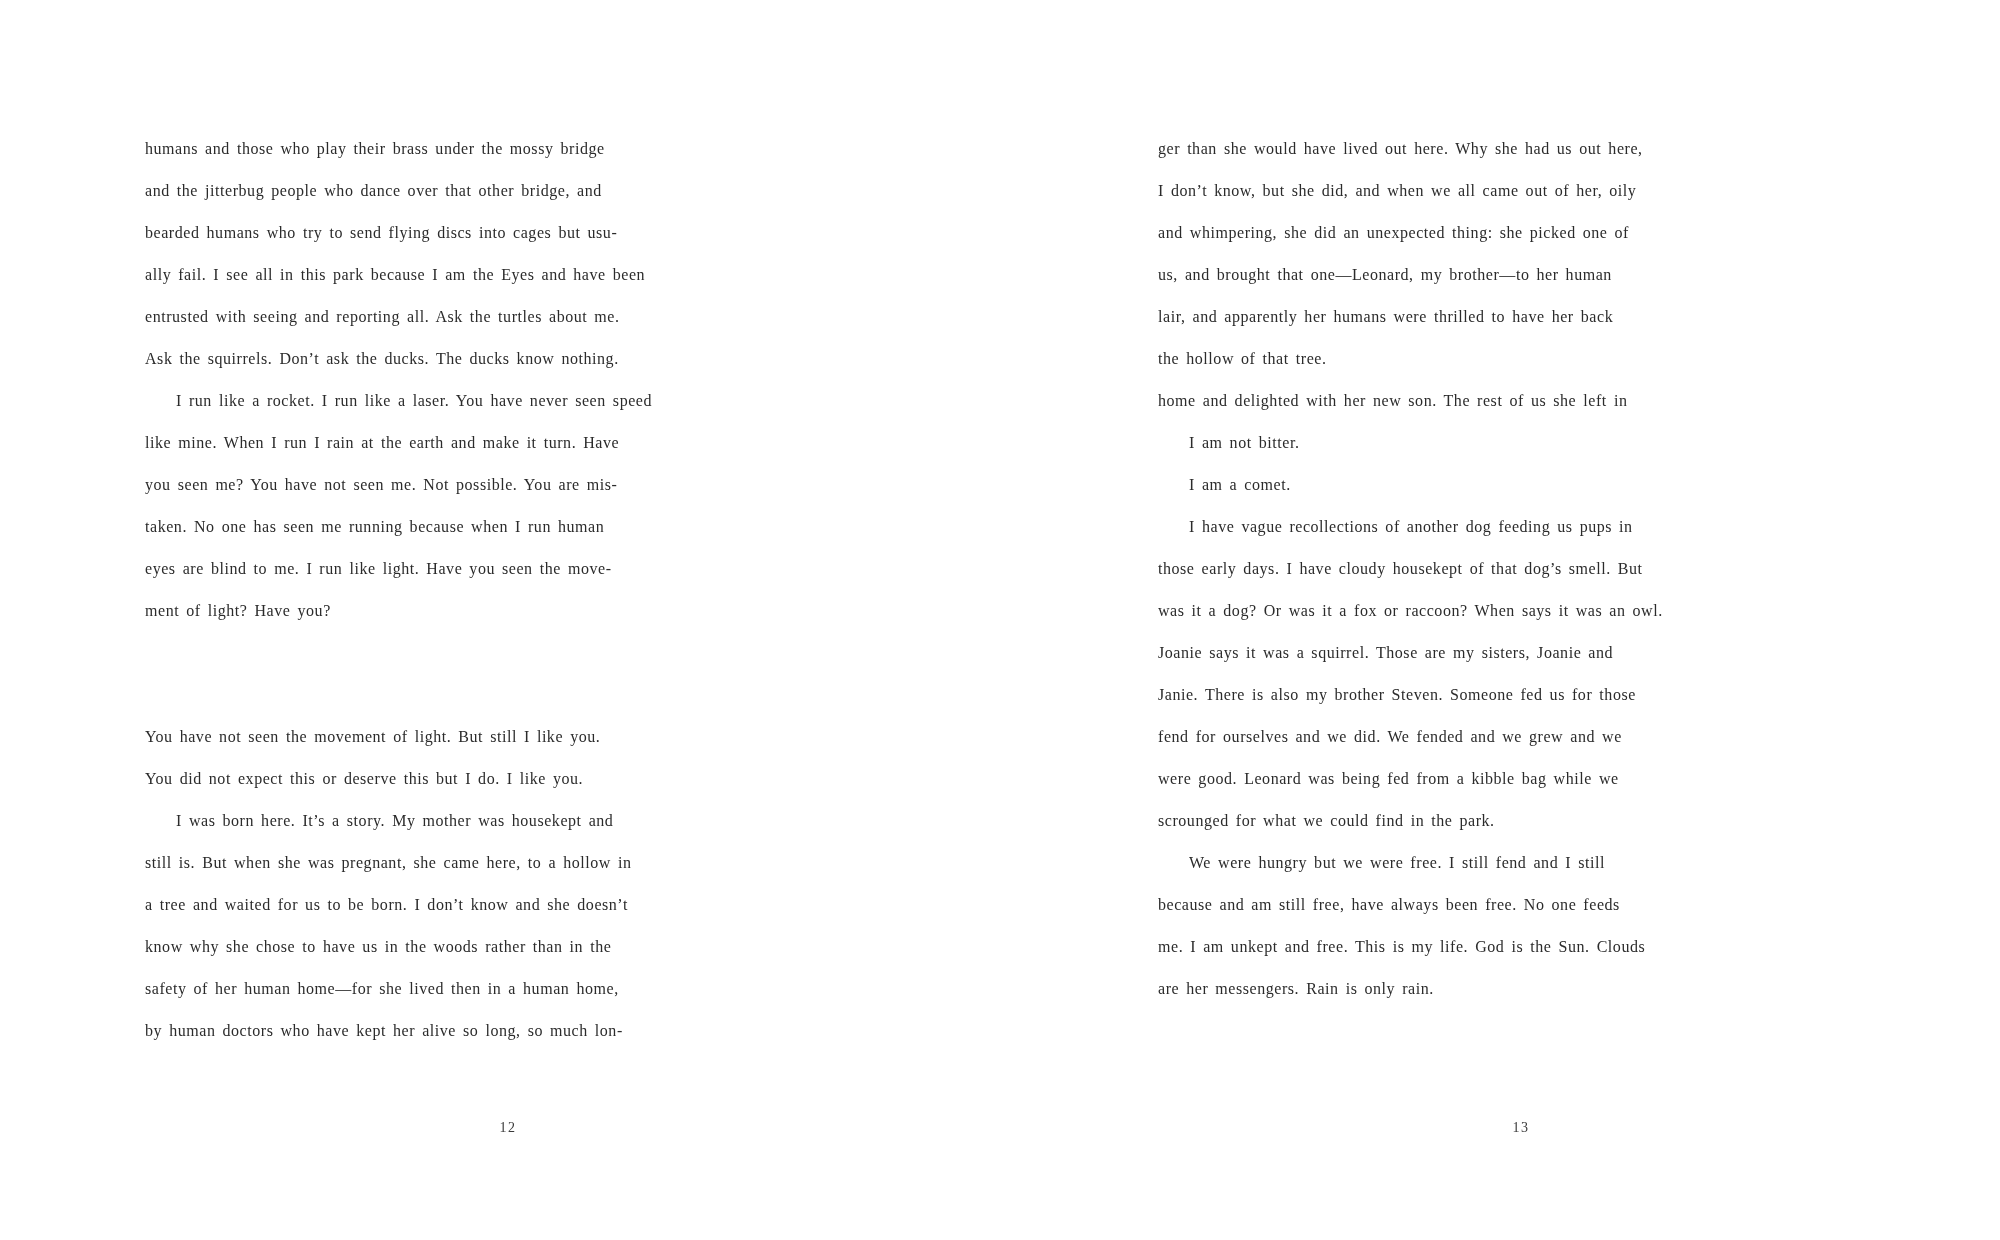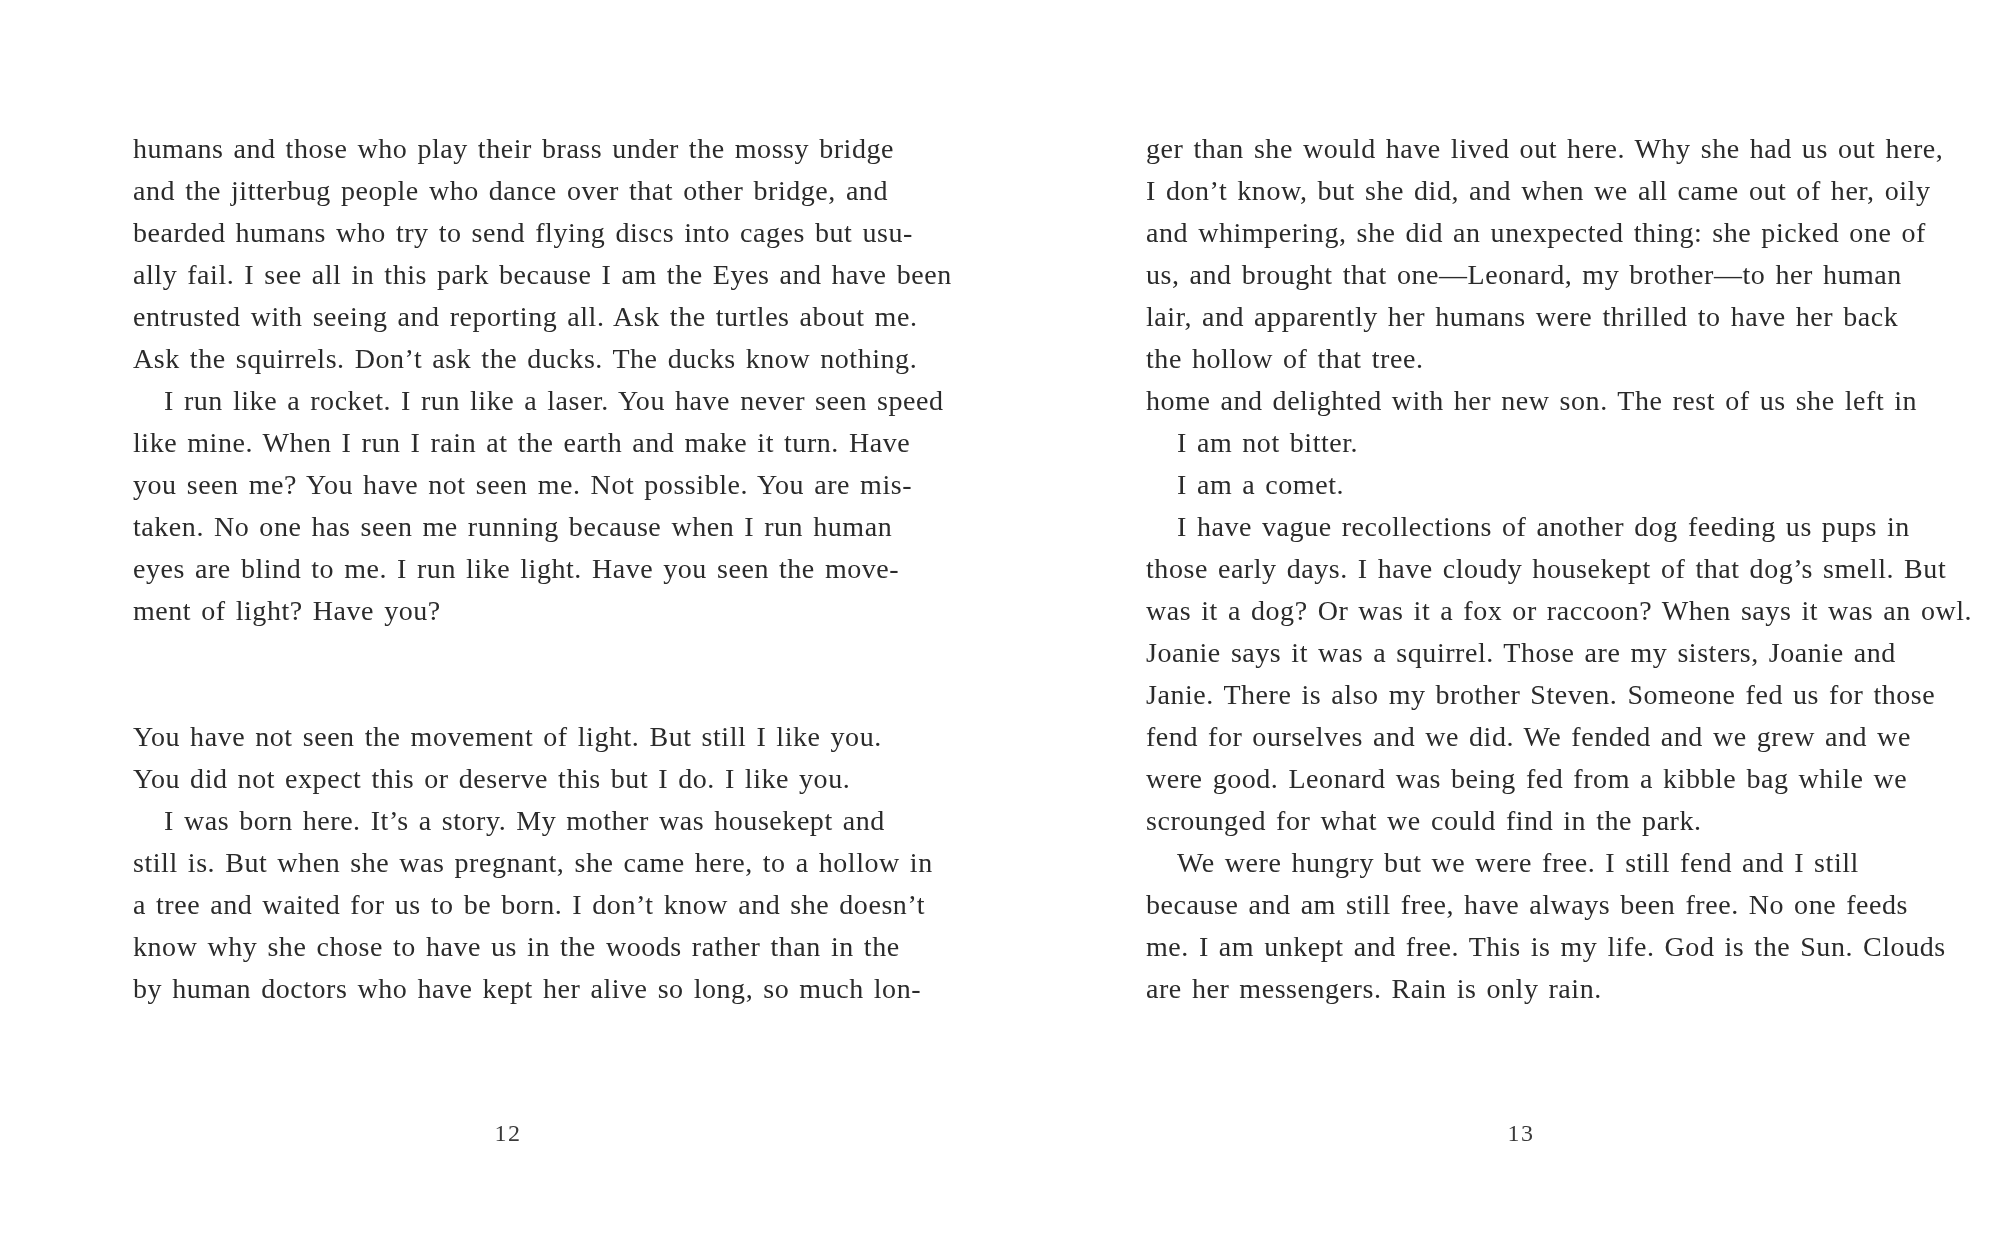--- a/index.html
+++ b/index.html
@@ -22,40 +22,41 @@
   }
   .page-left  { left: 133px;  width: 750px; }
   .page-right { left: 1146px; width: 750px; }
   .text-block {
     position: absolute;
     top: 128px;
     left: 0;
     right: 0;
   }
   .line {
-    font-size: 28px;
+    font-size: 16px;
     line-height: 42px;
     letter-spacing: 0.55px;
     word-spacing: 2.5px;
     white-space: nowrap;
     font-kerning: normal;
+    margin-left: 12px;
   }
   .para.indent .line:first-child {
     text-indent: 31px;
   }
   .spacer {
     height: 84px;
   }
   .page-number {
     position: absolute;
     top: 1120px;
     left: 0;
     width: 100%;
     text-align: center;
-    font-size: 24px;
+    font-size: 14px;
     letter-spacing: 1.5px;
     color: #3a3a3a;
   }
 </style>
 </head>
 <body>
 
 <div class="page page-left">
   <div class="text-block">
       <div class="para">
@@ -77,20 +78,21 @@
       <div class="spacer"></div>
       <div class="para">
         <div class="line">You have not seen the movement of light. But still I like you.</div>
         <div class="line">You did not expect this or deserve this but I do. I like you.</div>
       </div>
       <div class="para indent">
         <div class="line">I was born here. It’s a story. My mother was housekept and</div>
         <div class="line">still is. But when she was pregnant, she came here, to a hollow in</div>
         <div class="line">a tree and waited for us to be born. I don’t know and she doesn’t</div>
         <div class="line">know why she chose to have us in the woods rather than in the</div>
+        <div class="line">safety of her human home—for she lived then in a human home,</div>
         <div class="line">by human doctors who have kept her alive so long, so much lon-</div>
       </div>
     </div>
   <div class="page-number">12</div>
 </div>
 
 <div class="page page-right">
   <div class="text-block">
       <div class="para">
         <div class="line">ger than she would have lived out here. Why she had us out here,</div>

